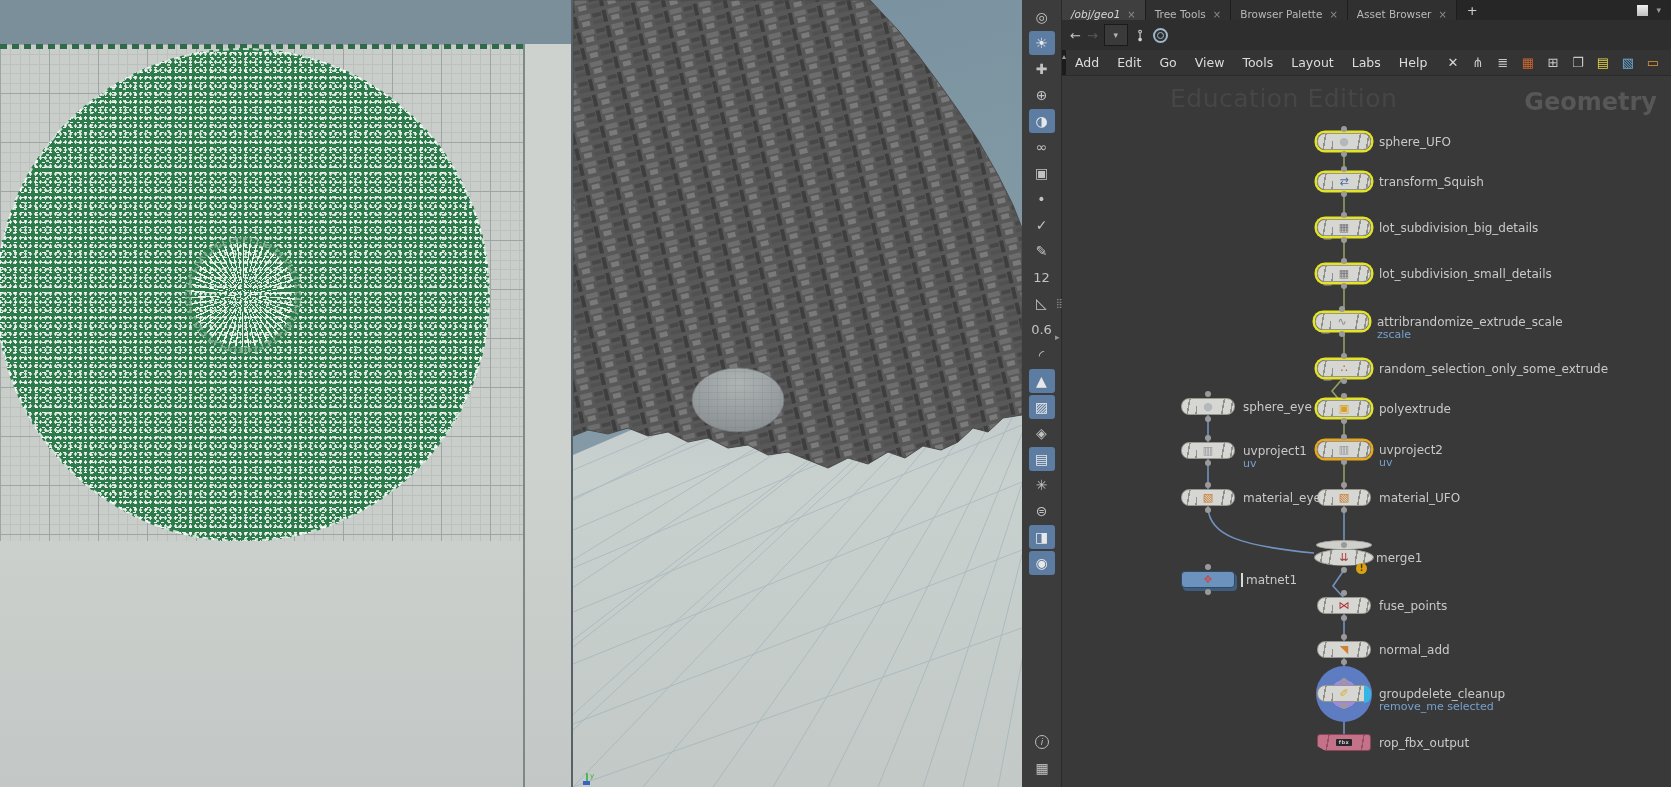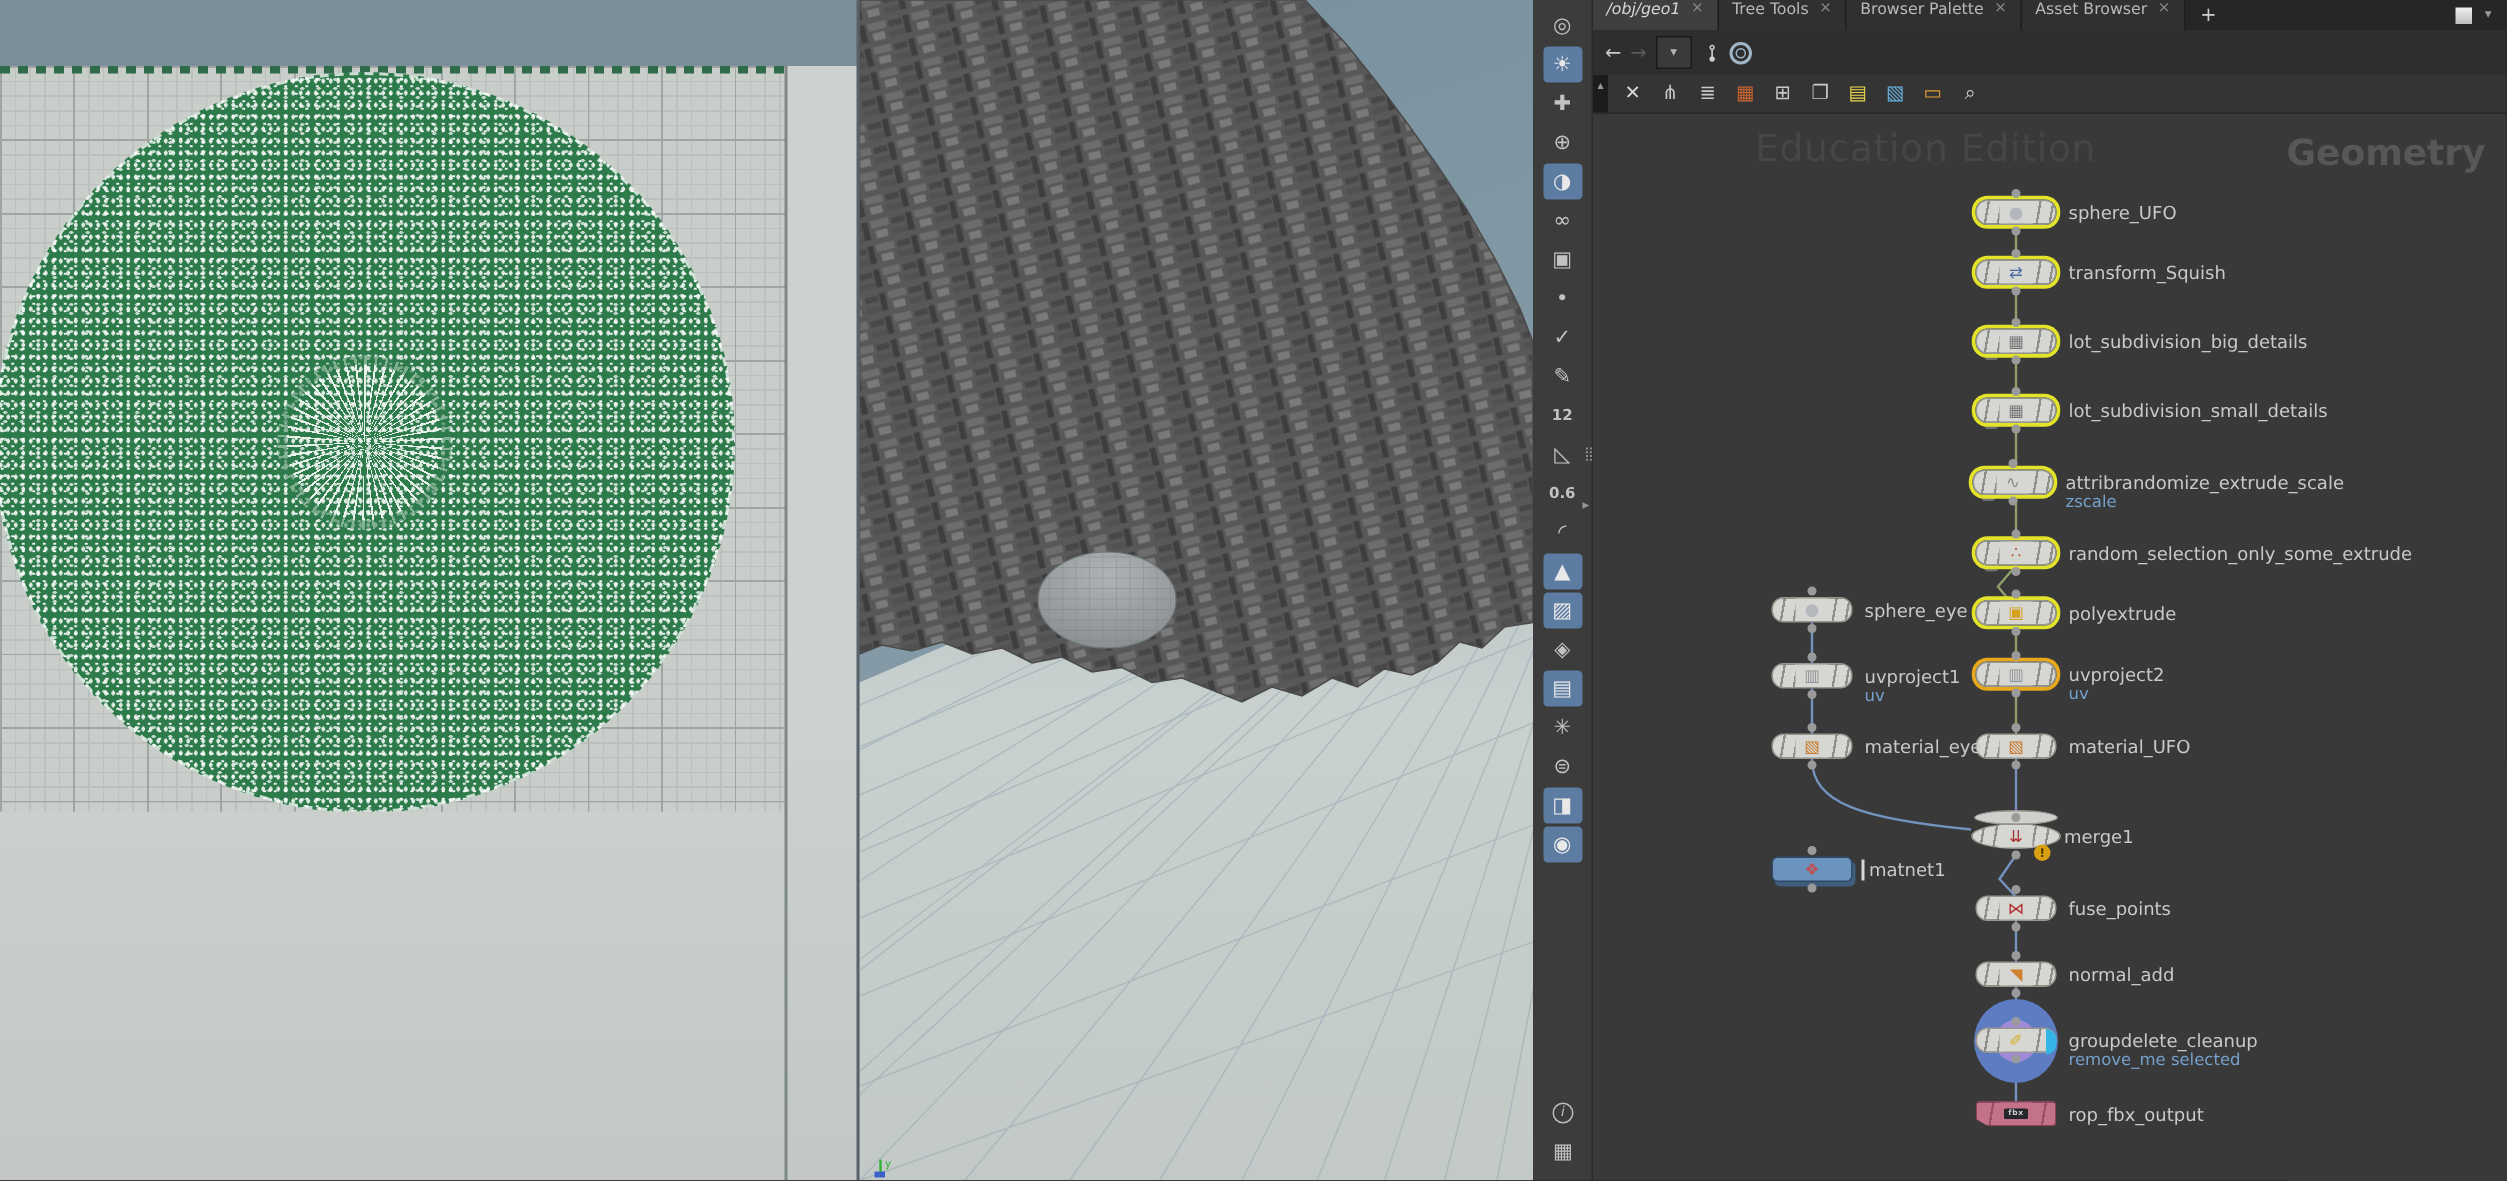--- a/index.html
+++ b/index.html
@@ -37,33 +37,33 @@
   
   .persp-pane { position:absolute; left:573px; top:0; width:449px; height:787px; }
   .persp-pane svg { display:block; }
 
   
   .shelf { position:absolute; left:1022px; top:0; width:40px; height:787px; background:#3c3c3c;
            border-right:1px solid #2a2a2a; display:flex; flex-direction:column; align-items:center; padding-top:4px; }
   .shelf-icon { width:26px; height:24px; margin:1px 0; display:flex; align-items:center; justify-content:center;
            color:#c2c2c2; font-size:14px; border-radius:3px; flex:0 0 auto; }
   .shelf-icon.active { background:#5c7ca1; color:#e8e8e8; }
-  .shelf-icon.small-text { font-size:10px; font-weight:bold; }
+  .shelf-icon.small-text { font-size:13px; font-weight:normal; }
   .shelf-icon.round span { border:1px solid #bbb; border-radius:50%; width:14px; height:14px;
            display:inline-flex; align-items:center; justify-content:center; font-size:9px; font-style:italic; }
   .shelf-grip { position:absolute; left:1056px; top:300px; width:8px; height:28px; color:#8a8a8a;
            font-size:9px; line-height:7px; letter-spacing:-2px; }
   .shelf-collapse { position:absolute; left:1055px; top:332px; color:#9a9a9a; font-size:9px; }
 
   
   .net-panel { position:absolute; left:1062px; top:0; width:609px; height:787px; background:#393939; }
 
   .tabbar { position:absolute; left:0; top:0; width:100%; height:20px; background:#262626;
             display:flex; align-items:stretch; }
-  .tab { display:flex; align-items:flex-start; gap:7px; padding:0 9px; background:#303030; color:#b9b9b9;
+  .tab { display:flex; align-items:flex-end; gap:7px; padding:0 9px; background:#303030; color:#b9b9b9;
          font-size:10.5px; border-right:1px solid #1d1d1d; }
   .tab.active { background:#3f3f3f; color:#d6d6d6; font-style:italic; }
   .tab-close { color:#8b8b8b; font-size:10px; }
   .tab-add { display:flex; align-items:center; padding:0 10px; color:#cfcfcf; font-size:13px; }
   .tab-winctl { margin-left:auto; display:flex; align-items:center; gap:8px; padding-right:10px; }
   .win-square { width:11px; height:11px; background:linear-gradient(#efefef,#bdbdbd); }
   .win-caret { color:#9a9a9a; font-size:9px; }
 
   .pathbar { position:absolute; left:0; top:20px; width:100%; height:30px; background:#2e2e2e;
              display:flex; align-items:center; gap:6px; padding:0 8px; }
@@ -387,20 +387,38 @@
       <span class="nav-arrow disabled">→</span>
       <div class="path-dd">
         <span>▾</span>
       </div>
       <span class="pin-icon">⊶</span>
       <span class="radial-icon"></span>
     </div>
 
     <div class="menubar">
       <div class="menu-scroll">▴</div>
+      <div style="display:flex;">
+
+          <span class="menu-item">Add</span>
+
+          <span class="menu-item">Edit</span>
+
+          <span class="menu-item">Go</span>
+
+          <span class="menu-item">View</span>
+
+          <span class="menu-item">Tools</span>
+
+          <span class="menu-item">Layout</span>
+
+          <span class="menu-item">Labs</span>
+
+          <span class="menu-item">Help</span>
+        </div>
       <div class="mb-icons">
 
           <span class="mi" style="color: rgb(216, 216, 216);">✕</span>
 
           <span class="mi" style="color: rgb(200, 200, 200);">⋔</span>
 
           <span class="mi" style="color: rgb(200, 200, 200);">≣</span>
 
           <span class="mi" style="color: rgb(204, 102, 51);">▦</span>
 

